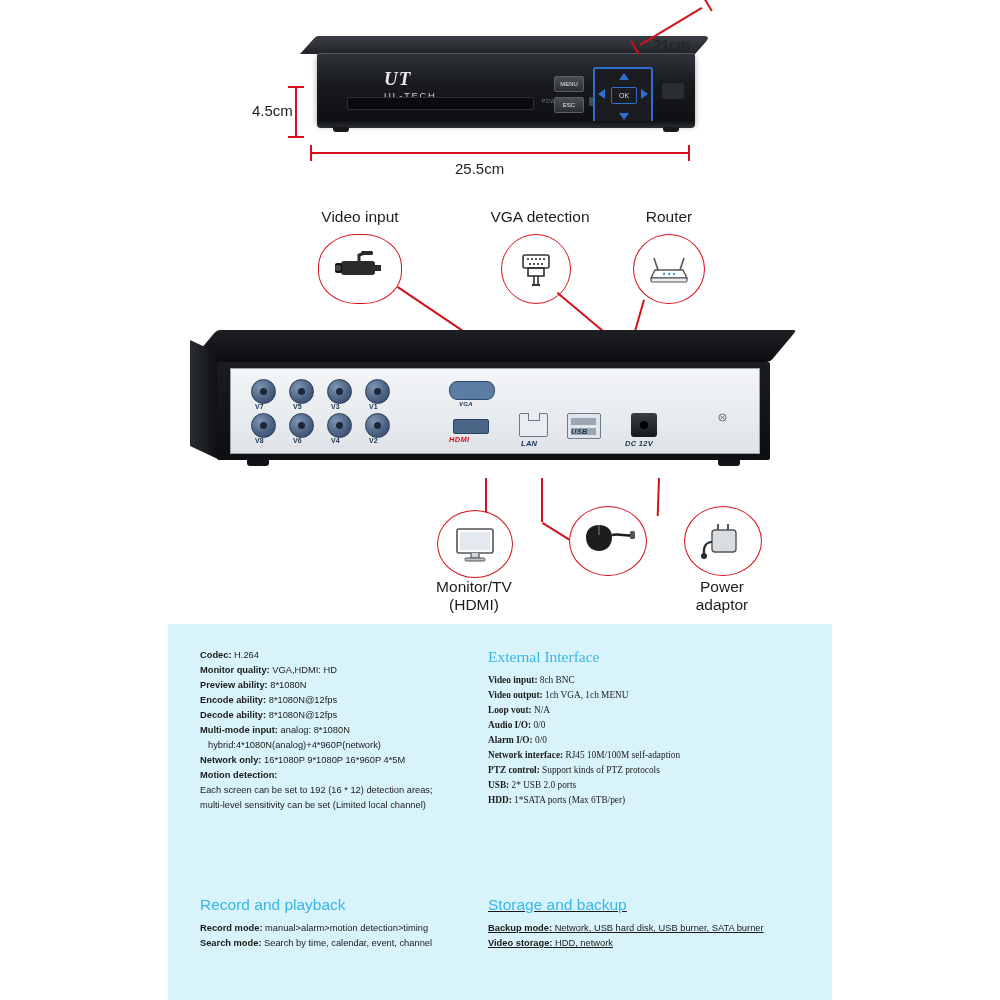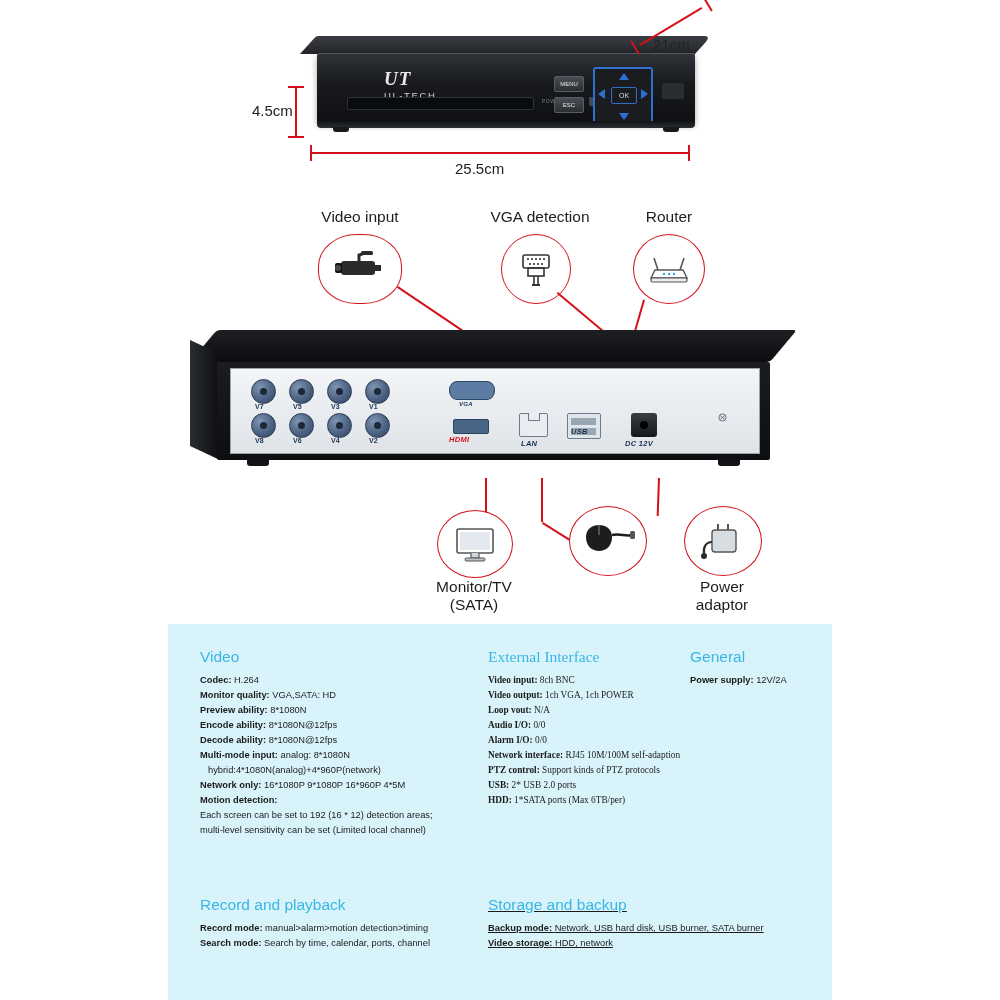--- a/index.html
+++ b/index.html
@@ -260,21 +260,21 @@
   <div class="bubble" style="left:437px;top:510px;width:74px;height:66px;">
     <svg width="46" height="42" viewBox="0 0 46 42" aria-hidden="true">
       <rect x="5" y="6" width="36" height="24" rx="2" fill="#ffffff" stroke="#555" stroke-width="1.6"></rect>
       <rect x="8" y="9" width="30" height="18" fill="#e3e9ee"></rect>
       <path d="M19 30 L19 35 L27 35 L27 30" fill="#cfd6dc" stroke="#555" stroke-width="1.2"></path>
       <rect x="13" y="35" width="20" height="3" rx="1.2" fill="#b9c2c9" stroke="#555" stroke-width="1"></rect>
     </svg>
   </div>
   <div class="calloutlabel" style="left:414px;top:578px;width:120px;">
     <div>Monitor/TV</div>
-    <div>(SATA)</div>
+    <div>(HDMI)</div>
   </div>
 
   <div class="lead" style="left:543px;top:478px;width:44px;transform:rotate(90deg);"></div>
   <div class="lead" style="left:543px;top:522px;width:48px;transform:rotate(32deg);"></div>
   <div class="bubble" style="left:569px;top:506px;width:76px;height:68px;">
     <svg width="56" height="44" viewBox="0 0 56 44" aria-hidden="true">
       <path d="M6 18 C6 10 12 6 19 6 C26 6 32 10 32 18 C32 27 26 32 19 32 C12 32 6 27 6 18 Z" fill="#1d1d1d"></path>
       <path d="M19 6 L19 16" stroke="#777" stroke-width="1.2"></path>
       <path d="M32 16 C40 14 46 18 52 16" stroke="#1d1d1d" stroke-width="2.4" fill="none"></path>
       <rect x="50" y="12" width="5" height="8" rx="1.5" fill="#555"></rect>
@@ -291,56 +291,51 @@
     </svg>
   </div>
   <div class="calloutlabel" style="left:676px;top:578px;width:92px;">
     <div>Power</div>
     <div>adaptor</div>
   </div>
 
   <div class="specs">
 
     <div class="col" style="left:32px;top:24px;width:290px;">
-      <div class="spec-h">Video</div>
       <div class="spec-row"><b>Codec:</b> <span>H.264</span></div>
-      <div class="spec-row"><b>Monitor quality:</b> <span>VGA,SATA: HD</span></div>
+      <div class="spec-row"><b>Monitor quality:</b> <span>VGA,HDMI: HD</span></div>
       <div class="spec-row"><b>Preview ability:</b> <span>8*1080N</span></div>
       <div class="spec-row"><b>Encode ability:</b> <span>8*1080N@12fps</span></div>
       <div class="spec-row"><b>Decode ability:</b> <span>8*1080N@12fps</span></div>
       <div class="spec-row"><b>Multi-mode input:</b> <span>analog: 8*1080N</span></div>
       <div class="spec-row" style="padding-left:8px;"><span>hybrid:4*1080N(analog)+4*960P(network)</span></div>
       <div class="spec-row"><b>Network only:</b> <span>16*1080P   9*1080P   16*960P   4*5M</span></div>
       <div class="spec-row"><b>Motion detection:</b></div>
       <div class="spec-row"><span>Each screen can be set to 192 (16 * 12) detection areas;</span></div>
       <div class="spec-row"><span>multi-level sensitivity can be set (Limited local channel)</span></div>
     </div>
 
     <div class="col" style="left:320px;top:24px;width:290px;font-family:Liberation Serif, serif;">
       <div class="spec-h">External Interface</div>
       <div class="spec-row"><b>Video input:</b> <span>8ch BNC</span></div>
-      <div class="spec-row"><b>Video output:</b> <span>1ch VGA, 1ch POWER</span></div>
+      <div class="spec-row"><b>Video output:</b> <span>1ch VGA, 1ch MENU</span></div>
       <div class="spec-row"><b>Loop vout:</b> <span>N/A</span></div>
       <div class="spec-row"><b>Audio I/O:</b> <span>0/0</span></div>
       <div class="spec-row"><b>Alarm I/O:</b> <span>0/0</span></div>
       <div class="spec-row"><b>Network interface:</b> <span>RJ45 10M/100M self-adaption</span></div>
       <div class="spec-row"><b>PTZ control:</b> <span>Support kinds of PTZ protocols</span></div>
       <div class="spec-row"><b>USB:</b> <span>2* USB 2.0 ports</span></div>
       <div class="spec-row"><b>HDD:</b> <span>1*SATA ports (Max 6TB/per)</span></div>
     </div>
 
-    <div class="col" style="left:522px;top:24px;width:160px;">
-      <div class="spec-h">General</div>
-      <div class="spec-row"><b>Power supply:</b> <span>12V/2A</span></div>
-    </div>
 
     <div class="col" style="left:32px;top:272px;width:300px;">
       <div class="spec-h">Record and playback</div>
       <div class="spec-row"><b>Record mode:</b> <span>manual&gt;alarm&gt;motion detection&gt;timing</span></div>
-      <div class="spec-row"><b>Search mode:</b> <span>Search by time, calendar, ports, channel</span></div>
+      <div class="spec-row"><b>Search mode:</b> <span>Search by time, calendar, event, channel</span></div>
     </div>
 
     <div class="col" style="left:320px;top:272px;width:330px;text-decoration:underline;">
       <div class="spec-h">Storage and backup</div>
       <div class="spec-row"><b>Backup mode:</b> <span>Network, USB hard disk, USB burner, SATA burner</span></div>
       <div class="spec-row"><b>Video storage:</b> <span>HDD, network</span></div>
     </div>
 
   </div>
 </div>

